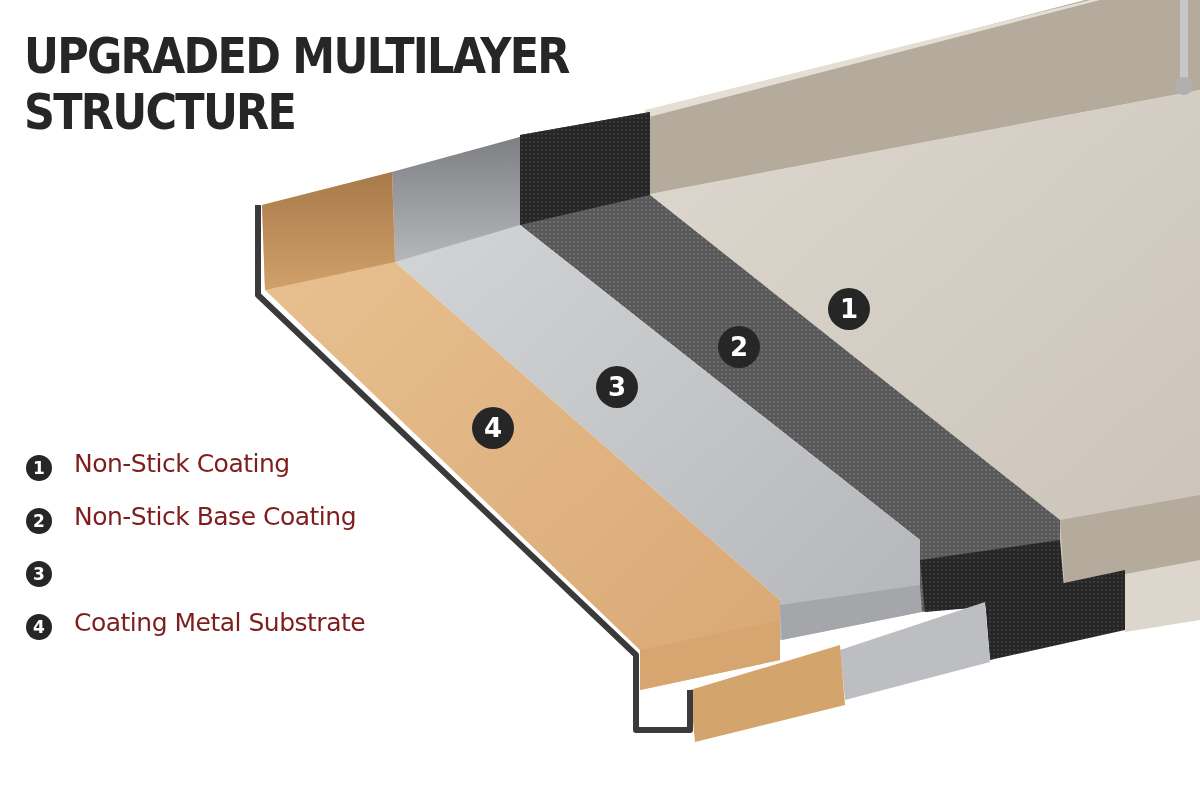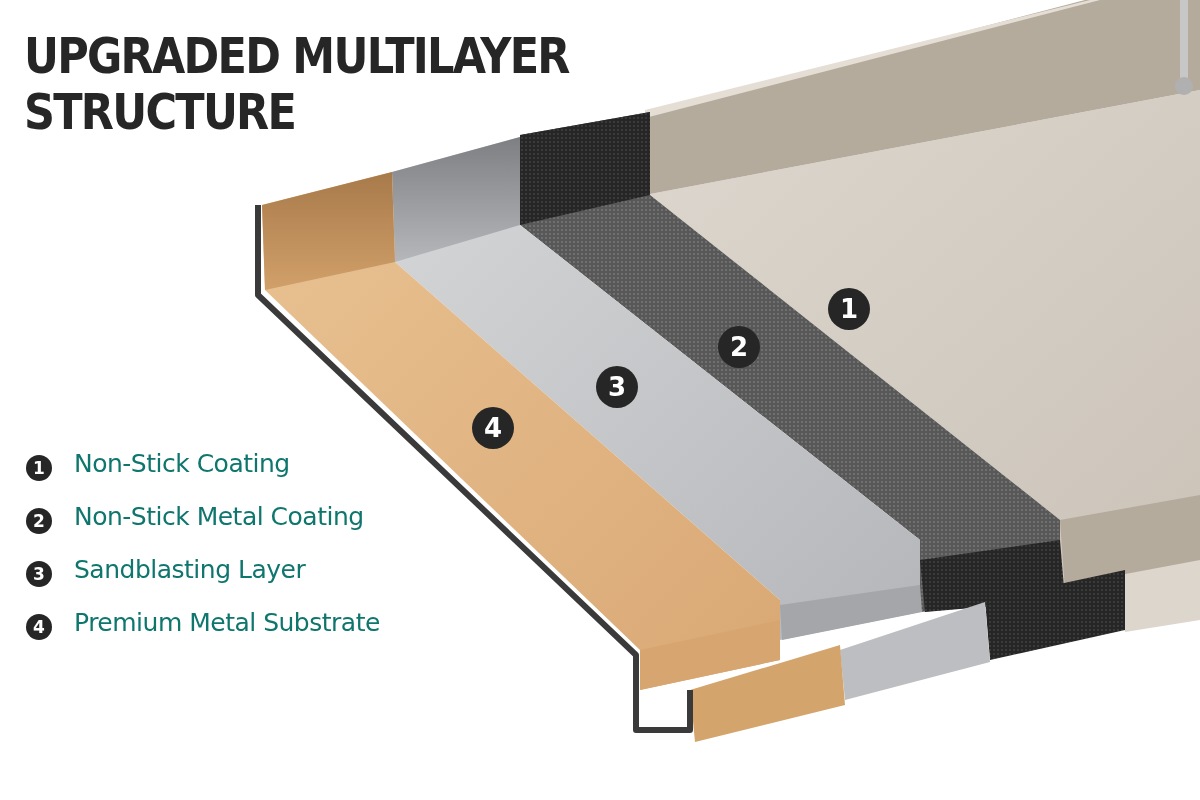--- a/index.html
+++ b/index.html
@@ -13,21 +13,21 @@
   }
   .title span { display: block; }
   .illus { position: absolute; left: 0; top: 0; width: 1200px; height: 800px; }
   .legend { position: absolute; left: 26px; top: 448px; }
   .legend-item { display: flex; align-items: flex-start; margin-bottom: 20px; }
   .legend-badge {
     width: 26px; height: 26px; border-radius: 50%; background: #262626; color: #fff;
     font-family: "DejaVu Sans", sans-serif; font-weight: bold; font-size: 17px;
     display: flex; align-items: center; justify-content: center; margin-top: 7px; flex: none;
   }
-  .legend-text { margin-left: 22px; font-family: "DejaVu Sans", sans-serif; font-size: 25px; line-height: 31px; color: #0f766e; letter-spacing: -0.5px; }
+  .legend-text { margin-left: 22px; font-family: "DejaVu Sans", sans-serif; font-size: 25px; line-height: 31px; color: #7f1d1d; letter-spacing: -0.5px; }
   .legend-text span { display: block; }
   .marker {
     position: absolute; width: 42px; height: 42px; border-radius: 50%; background: #262626; color: #fff;
     font-family: "DejaVu Sans", sans-serif; font-weight: bold; font-size: 26px;
     display: flex; align-items: center; justify-content: center;
   }
 </style>
 </head>
 <body>
 
@@ -113,28 +113,27 @@
 <div class="legend">
   <div class="legend-item">
     <div class="legend-badge">1</div>
     <div class="legend-text">
       <span>Non-Stick Coating</span>
     </div>
   </div>
   <div class="legend-item">
     <div class="legend-badge">2</div>
     <div class="legend-text">
-      <span>Non-Stick Metal Coating</span>
+      <span>Non-Stick Base Coating</span>
     </div>
   </div>
   <div class="legend-item">
     <div class="legend-badge">3</div>
     <div class="legend-text">
-      <span>Sandblasting Layer</span>
     </div>
   </div>
   <div class="legend-item">
     <div class="legend-badge">4</div>
     <div class="legend-text">
-      <span>Premium Metal Substrate</span>
+      <span>Coating Metal Substrate</span>
     </div>
   </div>
 </div>
 
 </body></html>

